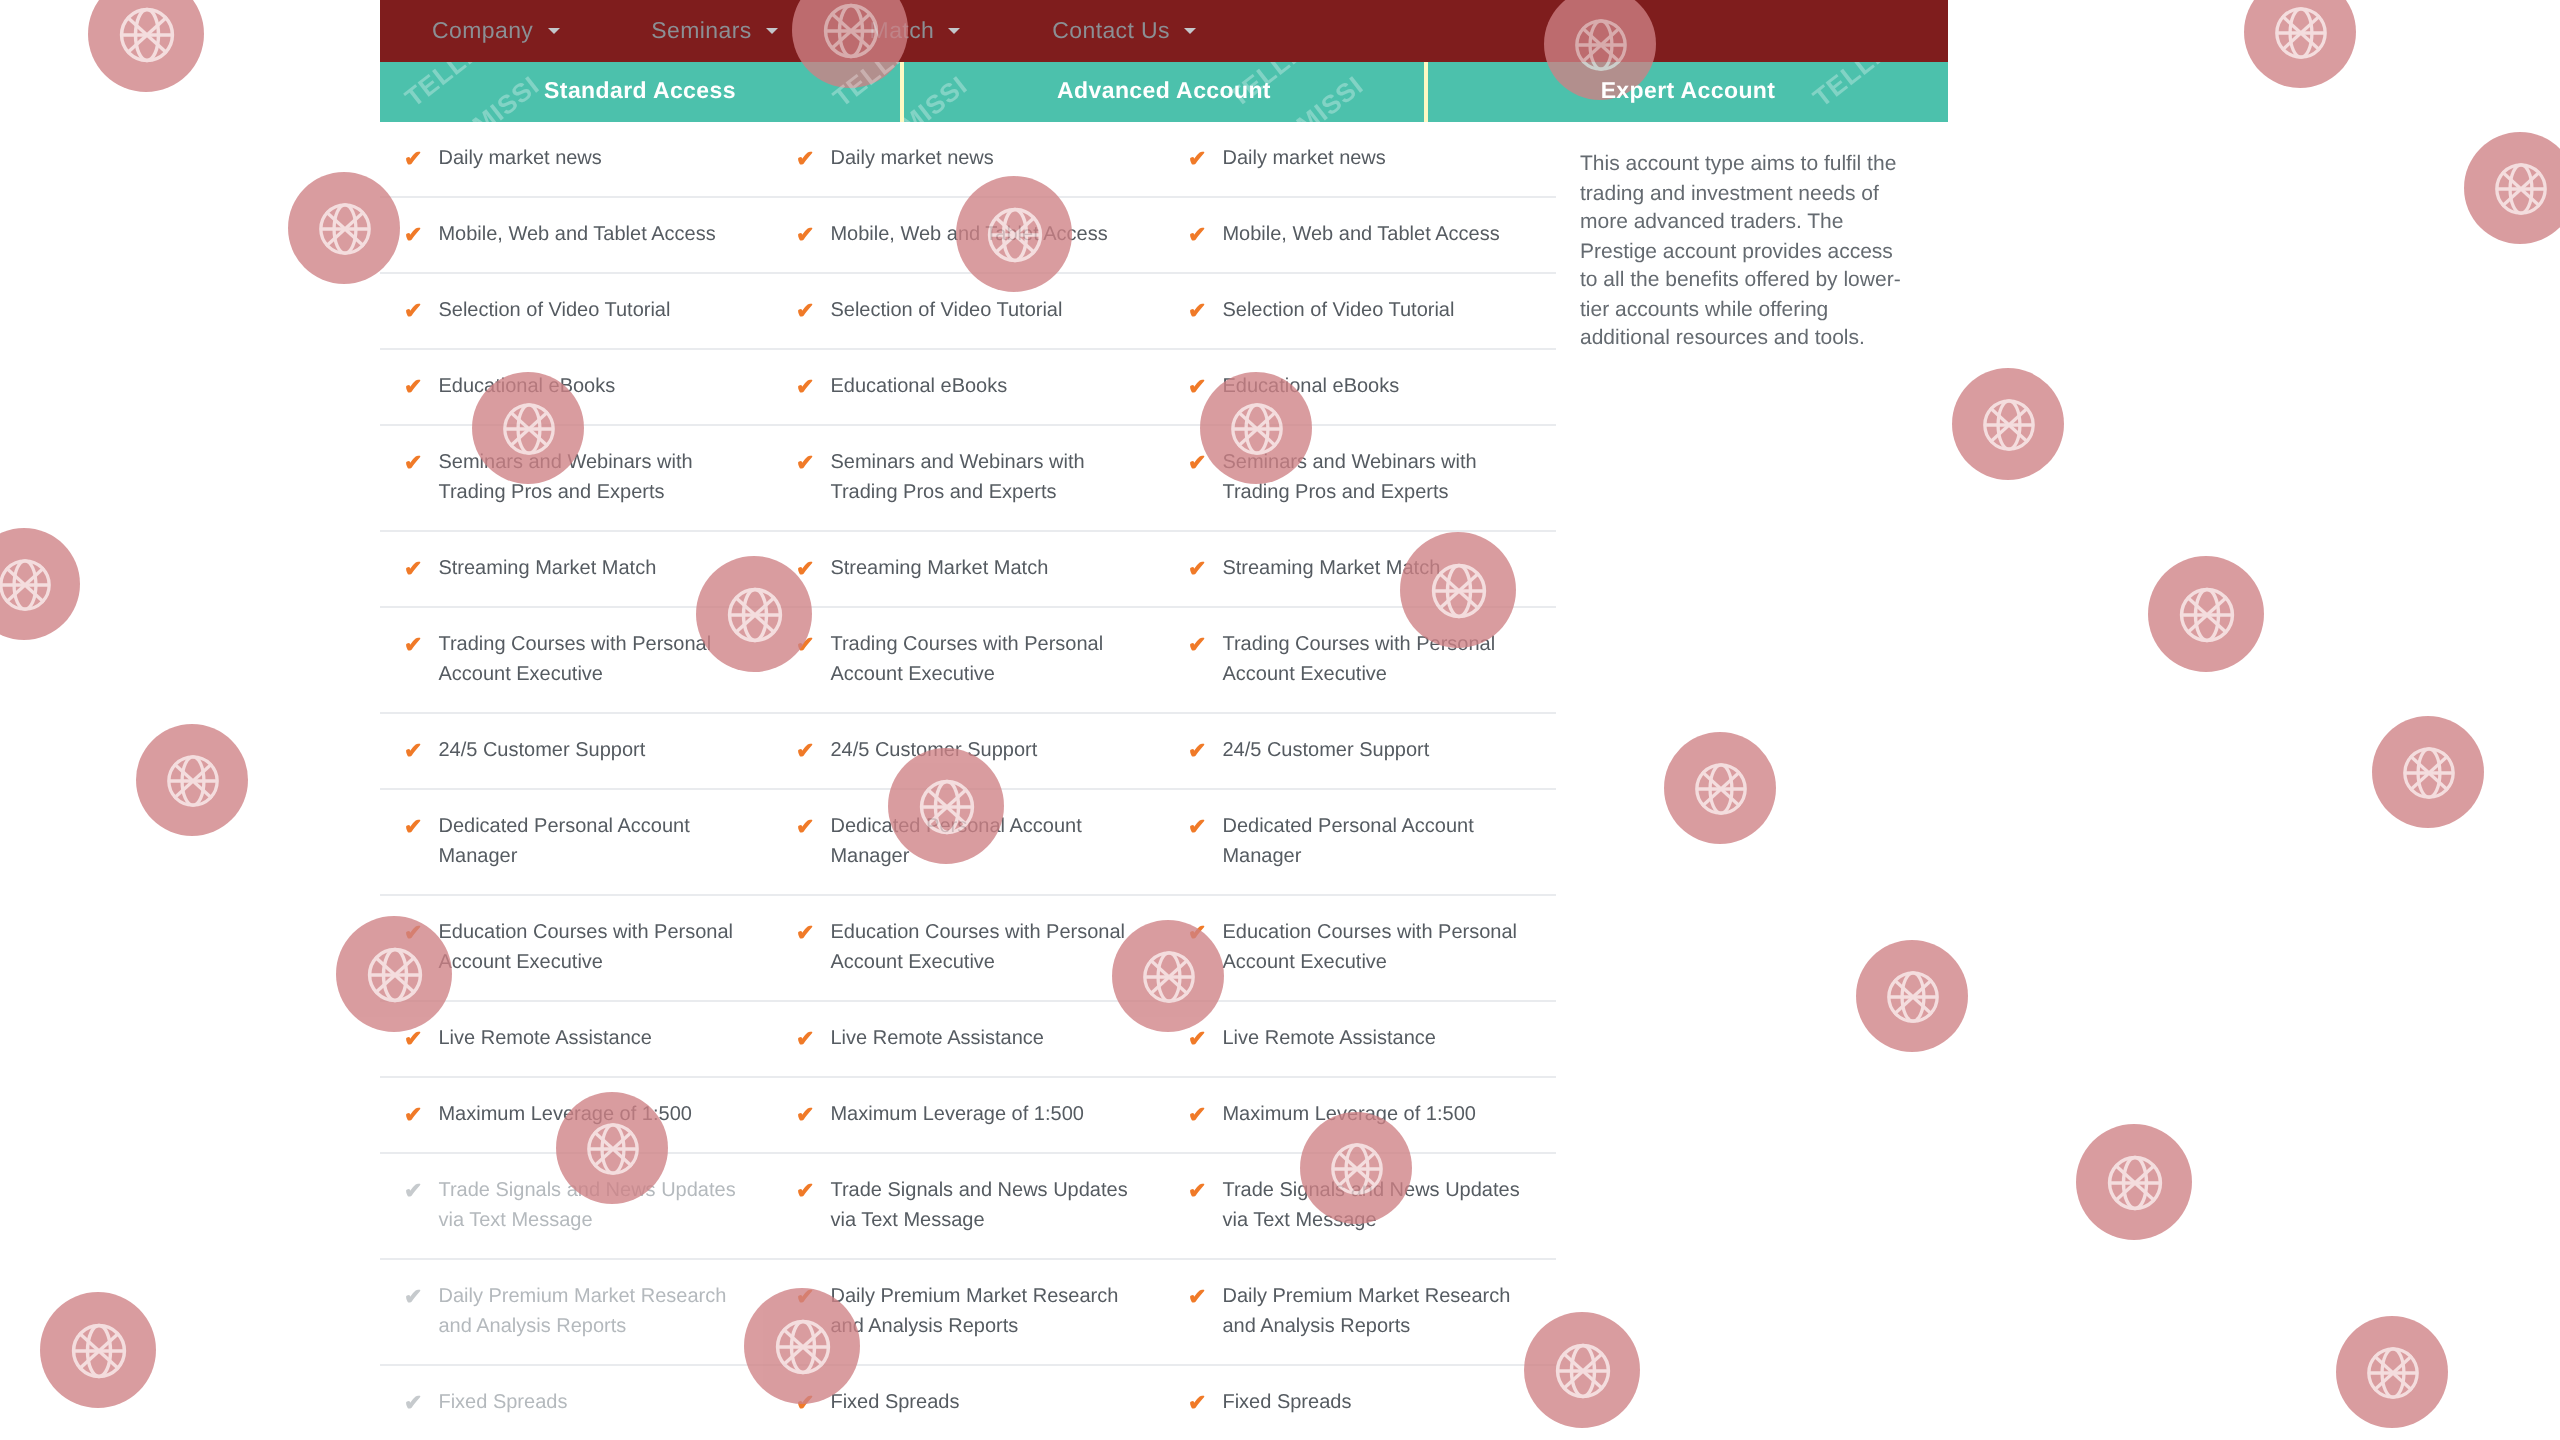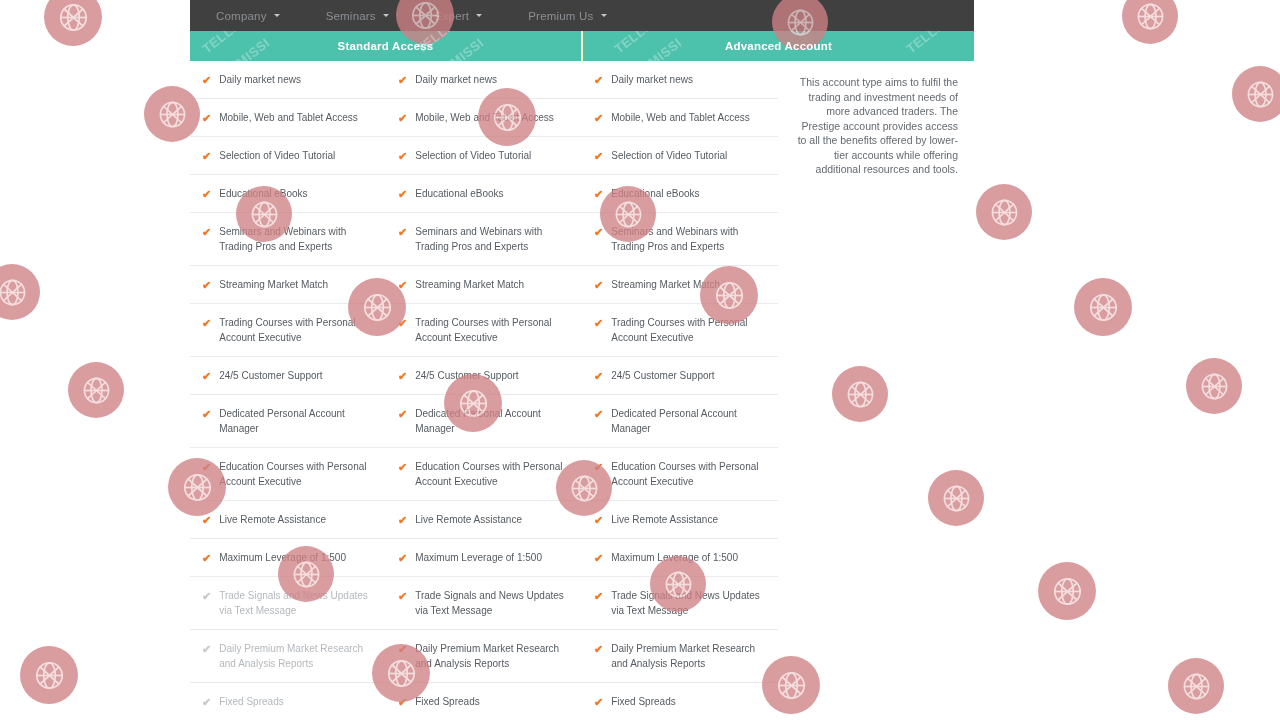--- a/index.html
+++ b/index.html
@@ -8,21 +8,21 @@
     background: #ffffff;
     font-family: "Liberation Sans", sans-serif;
     overflow: hidden;
   }
   #root { position: relative; width: 1280px; height: 720px; overflow: hidden; }
 
   
   .nav {
     position: absolute; left: 190px; top: 0; width: 784px; height: 31px;
     display: flex; align-items: center; gap: 46px; padding-left: 26px;
-    background: #404040;
+    background: #7f1d1d;
   }
   .nav-item { display: flex; align-items: center; gap: 7px; cursor: default; }
   .nav-label { font-size: 11.5px; color: #8b8f94; letter-spacing: .2px; }
   .caret { width: 0; height: 0; border-left: 3px solid transparent;
            border-right: 3px solid transparent; border-top: 3px solid #c3c7cb; }
 
   
   .table { position: absolute; left: 190px; top: 31px; width: 784px; }
   .thead { display: flex; height: 30px; background: #4cc1ac; position: relative; overflow: hidden; }
   .th {
@@ -45,21 +45,21 @@
   .cell .chk {
     flex: 0 0 auto; font-size: 11px; line-height: 14px; color: #f07a28;
     font-weight: bold; margin-top: 1px;
   }
   .cell .txt { font-size: 10px; line-height: 15px; color: #555b61; }
   .cell.off .chk { color: #c6cacd; }
   .cell.off .txt { color: #b4b9bd; }
 
   .prestige-note {
     padding: 14px 16px 10px 12px;
-    font-size: 10.5px; line-height: 14.5px; color: #646a70; text-align: right;
+    font-size: 10.5px; line-height: 14.5px; color: #646a70;
   }
 
   
   .wm-text {
     position: absolute; color: rgba(255,255,255,.30);
     font-size: 13px; font-weight: bold; letter-spacing: .5px;
     transform: rotate(-38deg); white-space: nowrap;
     pointer-events: none; z-index: 1;
   }
 
@@ -79,42 +79,43 @@
 <div class="nav">
   <div class="nav-item">
     <span class="nav-label">Company</span>
     <span class="caret"></span>
   </div>
   <div class="nav-item">
     <span class="nav-label">Seminars</span>
     <span class="caret"></span>
   </div>
   <div class="nav-item">
-    <span class="nav-label">Expert</span>
+    <span class="nav-label">Match</span>
     <span class="caret"></span>
   </div>
   <div class="nav-item">
-    <span class="nav-label">Premium Us</span>
+    <span class="nav-label">Contact Us</span>
     <span class="caret"></span>
   </div>
 </div>
 
 <div class="table">
 
   <div class="thead">
     <div class="wm-text" style="left:8px;  top:-6px;">TELLIGE</div>
     <div class="wm-text" style="left:44px;  top:14px;">MISSI</div>
     <div class="wm-text" style="left:222px; top:-6px;">TELLIGE</div>
     <div class="wm-text" style="left:258px; top:14px;">MISSI</div>
     <div class="wm-text" style="left:420px; top:-6px;">TELLIGE</div>
     <div class="wm-text" style="left:456px; top:14px;">MISSI</div>
     <div class="wm-text" style="left:712px; top:-6px;">TELLIGE</div>
 
     <div class="th">Standard Access</div>
     <div class="th">Advanced Account</div>
+    <div class="th">Expert Account</div>
   </div>
 
   <div class="body-row">
     <div class="col" id="col-standard">
           <div class="cell">
             <span class="chk">✔</span>
             <span class="txt">Daily market news</span>
           </div>
           <div class="cell">
             <span class="chk">✔</span>

